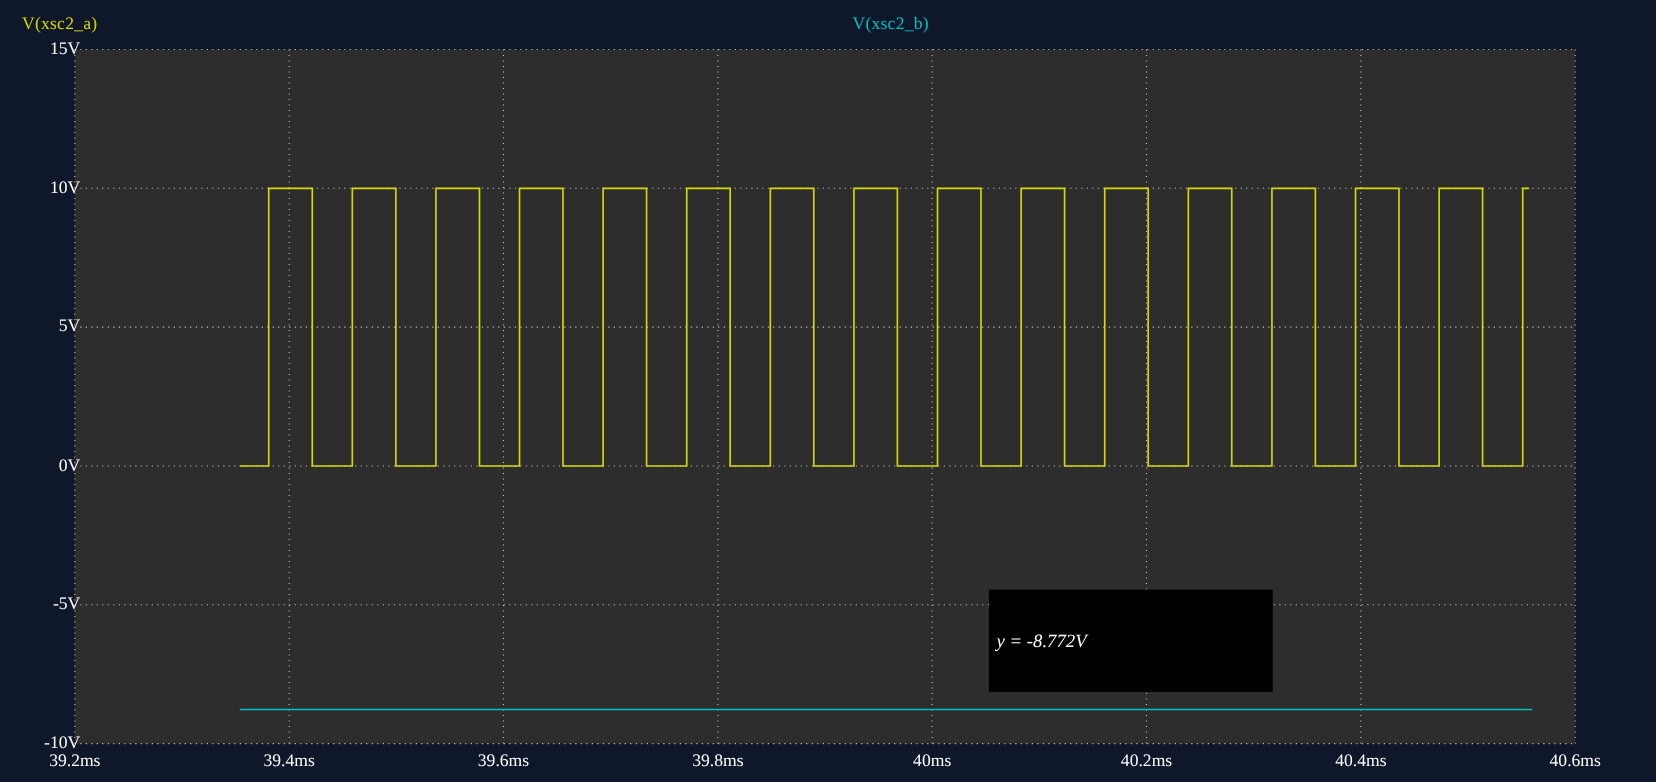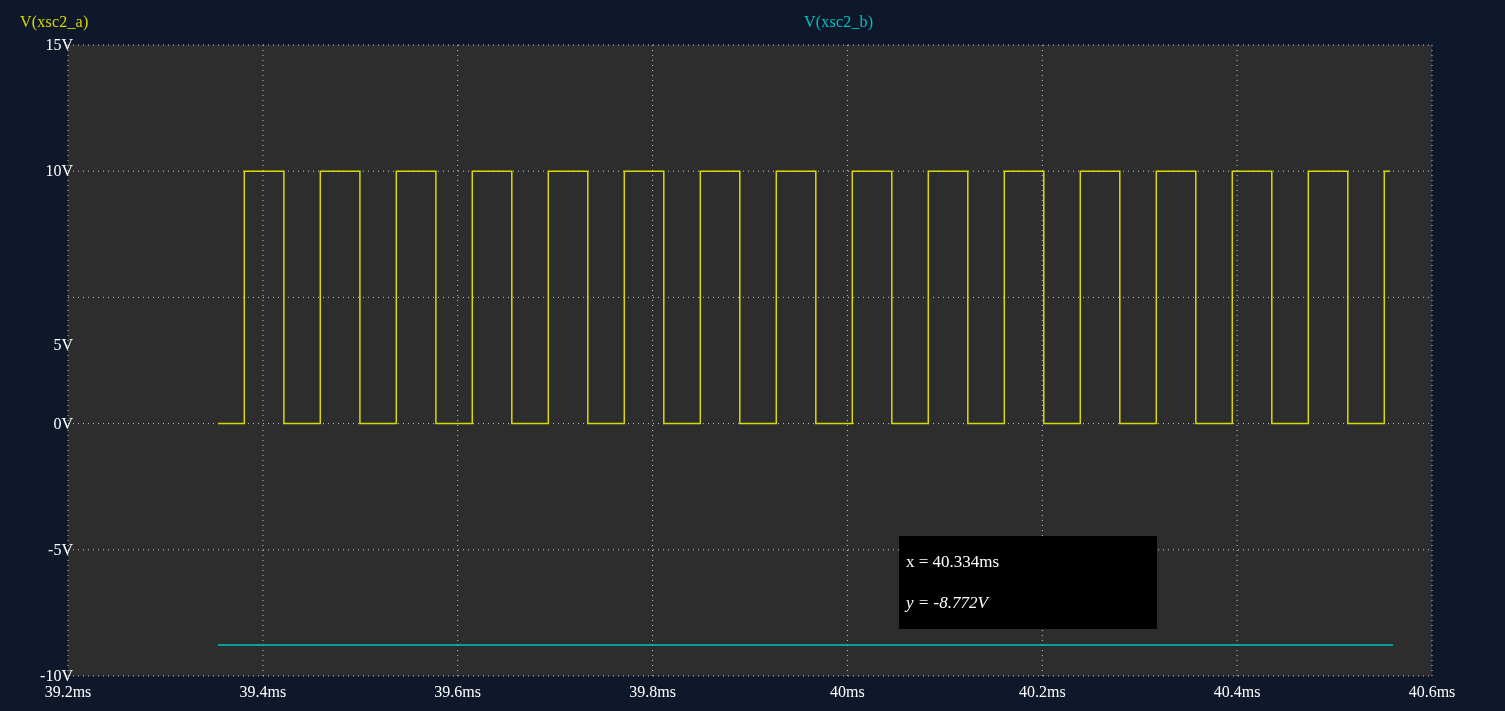--- a/index.html
+++ b/index.html
@@ -19,21 +19,21 @@
               padding:16px 0 0 7px;}
   .cursor-box .line2{margin-top:21px;font-style:italic;}
 </style>
 </head>
 <body>
 
 <div class="screen">
 
   <div class="trace-label" id="trace-a" style="color: rgb(216, 216, 0);">V(xsc2_a)</div>
 
-  <div class="trace-label" id="trace-b" style="color: rgb(0, 194, 194); margin-left: 29px;">V(xsc2_b)</div>
+  <div class="trace-label" id="trace-b" style="color: rgb(0, 194, 194);">V(xsc2_b)</div>
 
   <svg id="plot-svg" width="1505" height="711">
       <rect x="68" y="45" width="1364" height="631" fill="#2d2d2d"></rect>
       <line x1="68.0" y1="45" x2="68.0" y2="676" stroke="#c8c8c8" stroke-width="1" stroke-dasharray="1 4"></line>
       <line x1="262.9" y1="45" x2="262.9" y2="676" stroke="#c8c8c8" stroke-width="1" stroke-dasharray="1 4"></line>
       <line x1="457.7" y1="45" x2="457.7" y2="676" stroke="#c8c8c8" stroke-width="1" stroke-dasharray="1 4"></line>
       <line x1="652.6" y1="45" x2="652.6" y2="676" stroke="#c8c8c8" stroke-width="1" stroke-dasharray="1 4"></line>
       <line x1="847.4" y1="45" x2="847.4" y2="676" stroke="#c8c8c8" stroke-width="1" stroke-dasharray="1 4"></line>
       <line x1="1042.3" y1="45" x2="1042.3" y2="676" stroke="#c8c8c8" stroke-width="1" stroke-dasharray="1 4"></line>
       <line x1="1237.1" y1="45" x2="1237.1" y2="676" stroke="#c8c8c8" stroke-width="1" stroke-dasharray="1 4"></line>
@@ -44,34 +44,33 @@
       <line x1="68" y1="423.6" x2="1432" y2="423.6" stroke="#c8c8c8" stroke-width="1" stroke-dasharray="1 4"></line>
       <line x1="68" y1="549.8" x2="1432" y2="549.8" stroke="#c8c8c8" stroke-width="1" stroke-dasharray="1 4"></line>
       <line x1="68" y1="676.0" x2="1432" y2="676.0" stroke="#c8c8c8" stroke-width="1" stroke-dasharray="1 4"></line>
       <path d="M218.0 423.6 L244.3 423.6 L244.3 171.2 L283.9 171.2 L283.9 423.6 L320.3 423.6 L320.3 171.2 L359.9 171.2 L359.9 423.6 L396.3 423.6 L396.3 171.2 L435.9 171.2 L435.9 423.6 L472.3 423.6 L472.3 171.2 L511.8 171.2 L511.8 423.6 L548.3 423.6 L548.3 171.2 L587.8 171.2 L587.8 423.6 L624.3 423.6 L624.3 171.2 L663.8 171.2 L663.8 423.6 L700.3 423.6 L700.3 171.2 L739.8 171.2 L739.8 423.6 L776.3 423.6 L776.3 171.2 L815.8 171.2 L815.8 423.6 L852.3 423.6 L852.3 171.2 L891.8 171.2 L891.8 423.6 L928.3 423.6 L928.3 171.2 L967.8 171.2 L967.8 423.6 L1004.3 423.6 L1004.3 171.2 L1043.8 171.2 L1043.8 423.6 L1080.3 423.6 L1080.3 171.2 L1119.8 171.2 L1119.8 423.6 L1156.3 423.6 L1156.3 171.2 L1195.8 171.2 L1195.8 423.6 L1232.3 423.6 L1232.3 171.2 L1271.8 171.2 L1271.8 423.6 L1308.3 423.6 L1308.3 171.2 L1347.8 171.2 L1347.8 423.6 L1384.3 423.6 L1384.3 171.2 L1390.1 171.2" fill="none" stroke="#d8d800" stroke-width="1.5"></path>
       <path d="M218.0 645.0 L1393.0 645.0" fill="none" stroke="#00c2c2" stroke-width="1.5"></path>
     </svg>
 
   <div id="yticks">
       <div class="ytick" style="top: 35px; color: rgb(255, 255, 255);">15V</div>
       <div class="ytick" style="top: 161.2px; color: rgb(255, 255, 255);">10V</div>
-      <div class="ytick" style="top: 287.4px; color: rgb(255, 255, 255); margin-top: 48px;">5V</div>
+      <div class="ytick" style="top: 287.4px; color: rgb(255, 255, 255);">5V</div>
       <div class="ytick" style="top: 413.6px; color: rgb(255, 255, 255);">0V</div>
       <div class="ytick" style="top: 539.8px; color: rgb(255, 255, 255);">-5V</div>
       <div class="ytick" style="top: 666px; color: rgb(255, 255, 255);">-10V</div>
     </div>
   <div id="xticks">
       <div class="xtick" style="left: 68px; color: rgb(255, 255, 255);">39.2ms</div>
       <div class="xtick" style="left: 262.857px; color: rgb(255, 255, 255);">39.4ms</div>
       <div class="xtick" style="left: 457.714px; color: rgb(255, 255, 255);">39.6ms</div>
       <div class="xtick" style="left: 652.571px; color: rgb(255, 255, 255);">39.8ms</div>
       <div class="xtick" style="left: 847.429px; color: rgb(255, 255, 255);">40ms</div>
       <div class="xtick" style="left: 1042.29px; color: rgb(255, 255, 255);">40.2ms</div>
       <div class="xtick" style="left: 1237.14px; color: rgb(255, 255, 255);">40.4ms</div>
       <div class="xtick" style="left: 1432px; color: rgb(255, 255, 255);">40.6ms</div>
     </div>
 
   <div class="cursor-box">
-    <div>x = 40.334ms</div>
     <div class="line2">y = -8.772V</div>
   </div>
 
 </div>
 
 </body></html>

